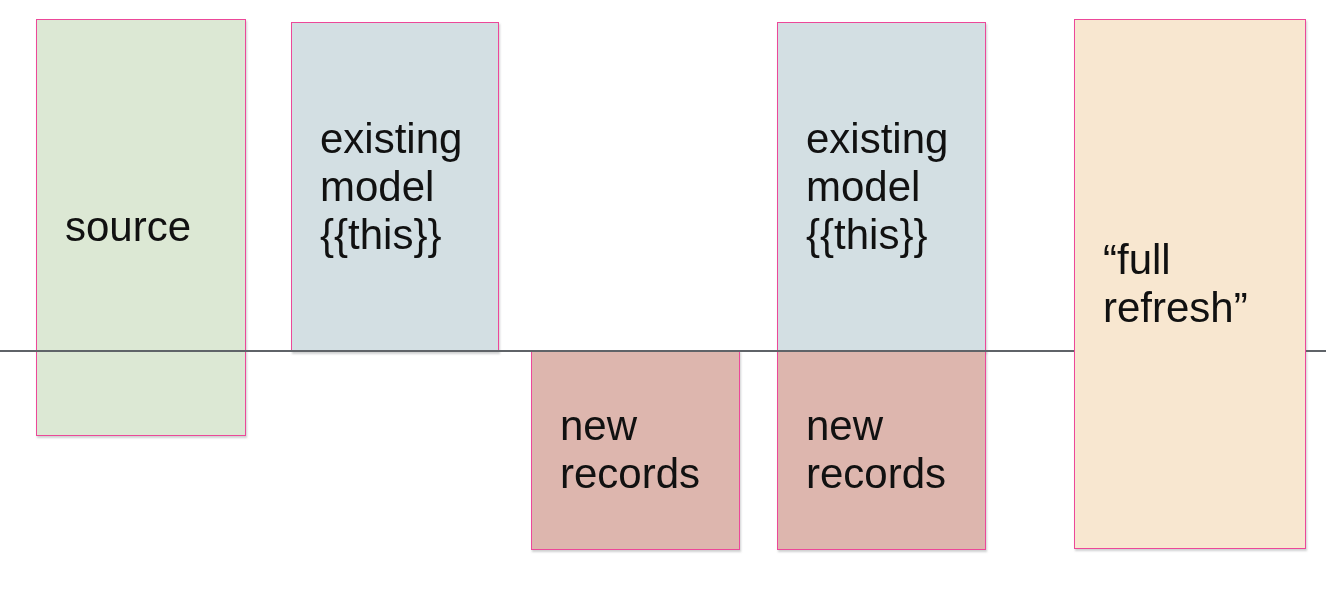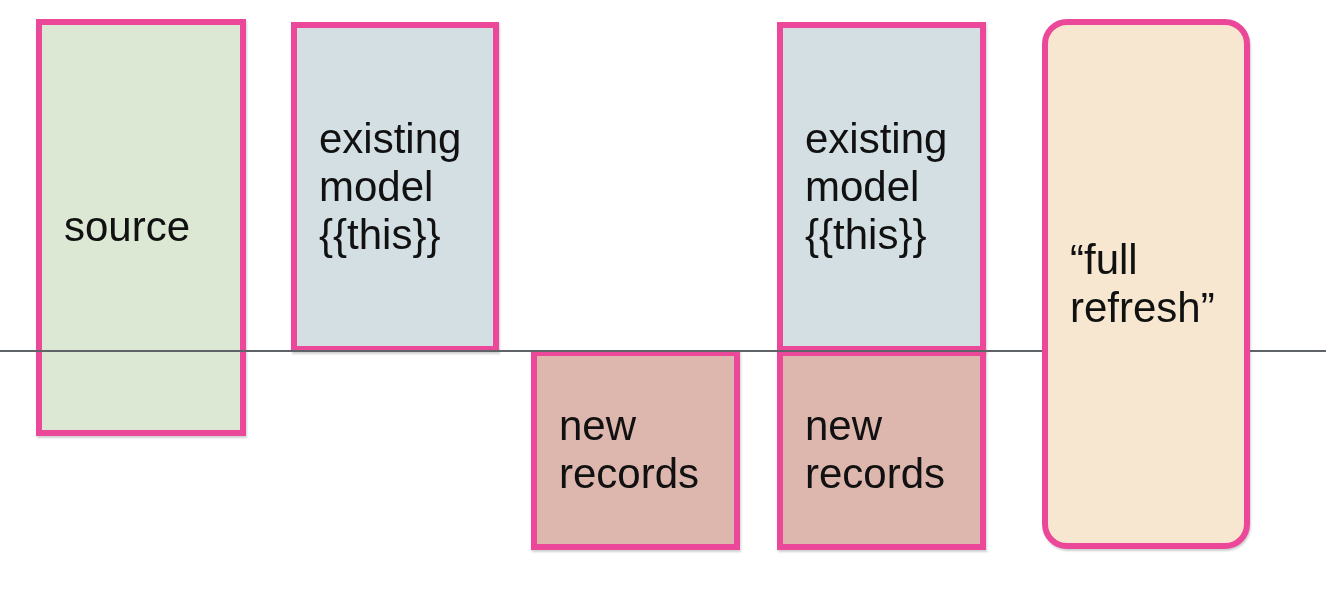--- a/index.html
+++ b/index.html
@@ -11,25 +11,25 @@
     position: relative;
     width: 1326px;
     height: 602px;
     overflow: hidden;
     font-family: "Liberation Sans", "DejaVu Sans", sans-serif;
     background: #ffffff;
   }
   .box {
     position: absolute;
     box-sizing: border-box;
-    border: 6px solid #ec4899;
+    border: 1px solid #ec4899;
     display: flex;
     align-items: center;
     justify-content: flex-start;
-    padding-left: 22px;
+    padding-left: 28px;
     padding-right: 8px;
     box-shadow: 1px 2px 2px rgba(95, 99, 104, 0.30);
     z-index: 1;
   }
   .box .label {
     white-space: pre-line;
     font-size: 42px;
     line-height: 1.15;
     color: #111111;
     letter-spacing: 0;
@@ -41,21 +41,21 @@
     width: 1326px;
     height: 2px;
     z-index: 3;
   }
   
   .box-source          { left: 36px;   top: 19px;  width: 210px; height: 417px; }
   .box-existing-1      { left: 291px;  top: 22px;  width: 208px; height: 330px; }
   .box-new-records-1   { left: 531px;  top: 350px; width: 209px; height: 200px; }
   .box-existing-2      { left: 777px;  top: 22px;  width: 209px; height: 330px; }
   .box-new-records-2   { left: 777px;  top: 350px; width: 209px; height: 200px; }
-  .box-full-refresh    { left: 1042px; top: 19px;  width: 208px; height: 530px; z-index: 4; border-radius: 25px; }
+  .box-full-refresh    { left: 1074px; top: 19px;  width: 232px; height: 530px; z-index: 4; }
 </style>
 </head>
 <body>
 
 <div class="canvas" style="background-color: rgb(255, 255, 255);">
 
   <div class="divider" style="background-color: rgb(95, 99, 104);"></div>
 
   <div class="box box-source" style="background-color: rgb(220, 232, 212);">
     <span class="label">source</span>

